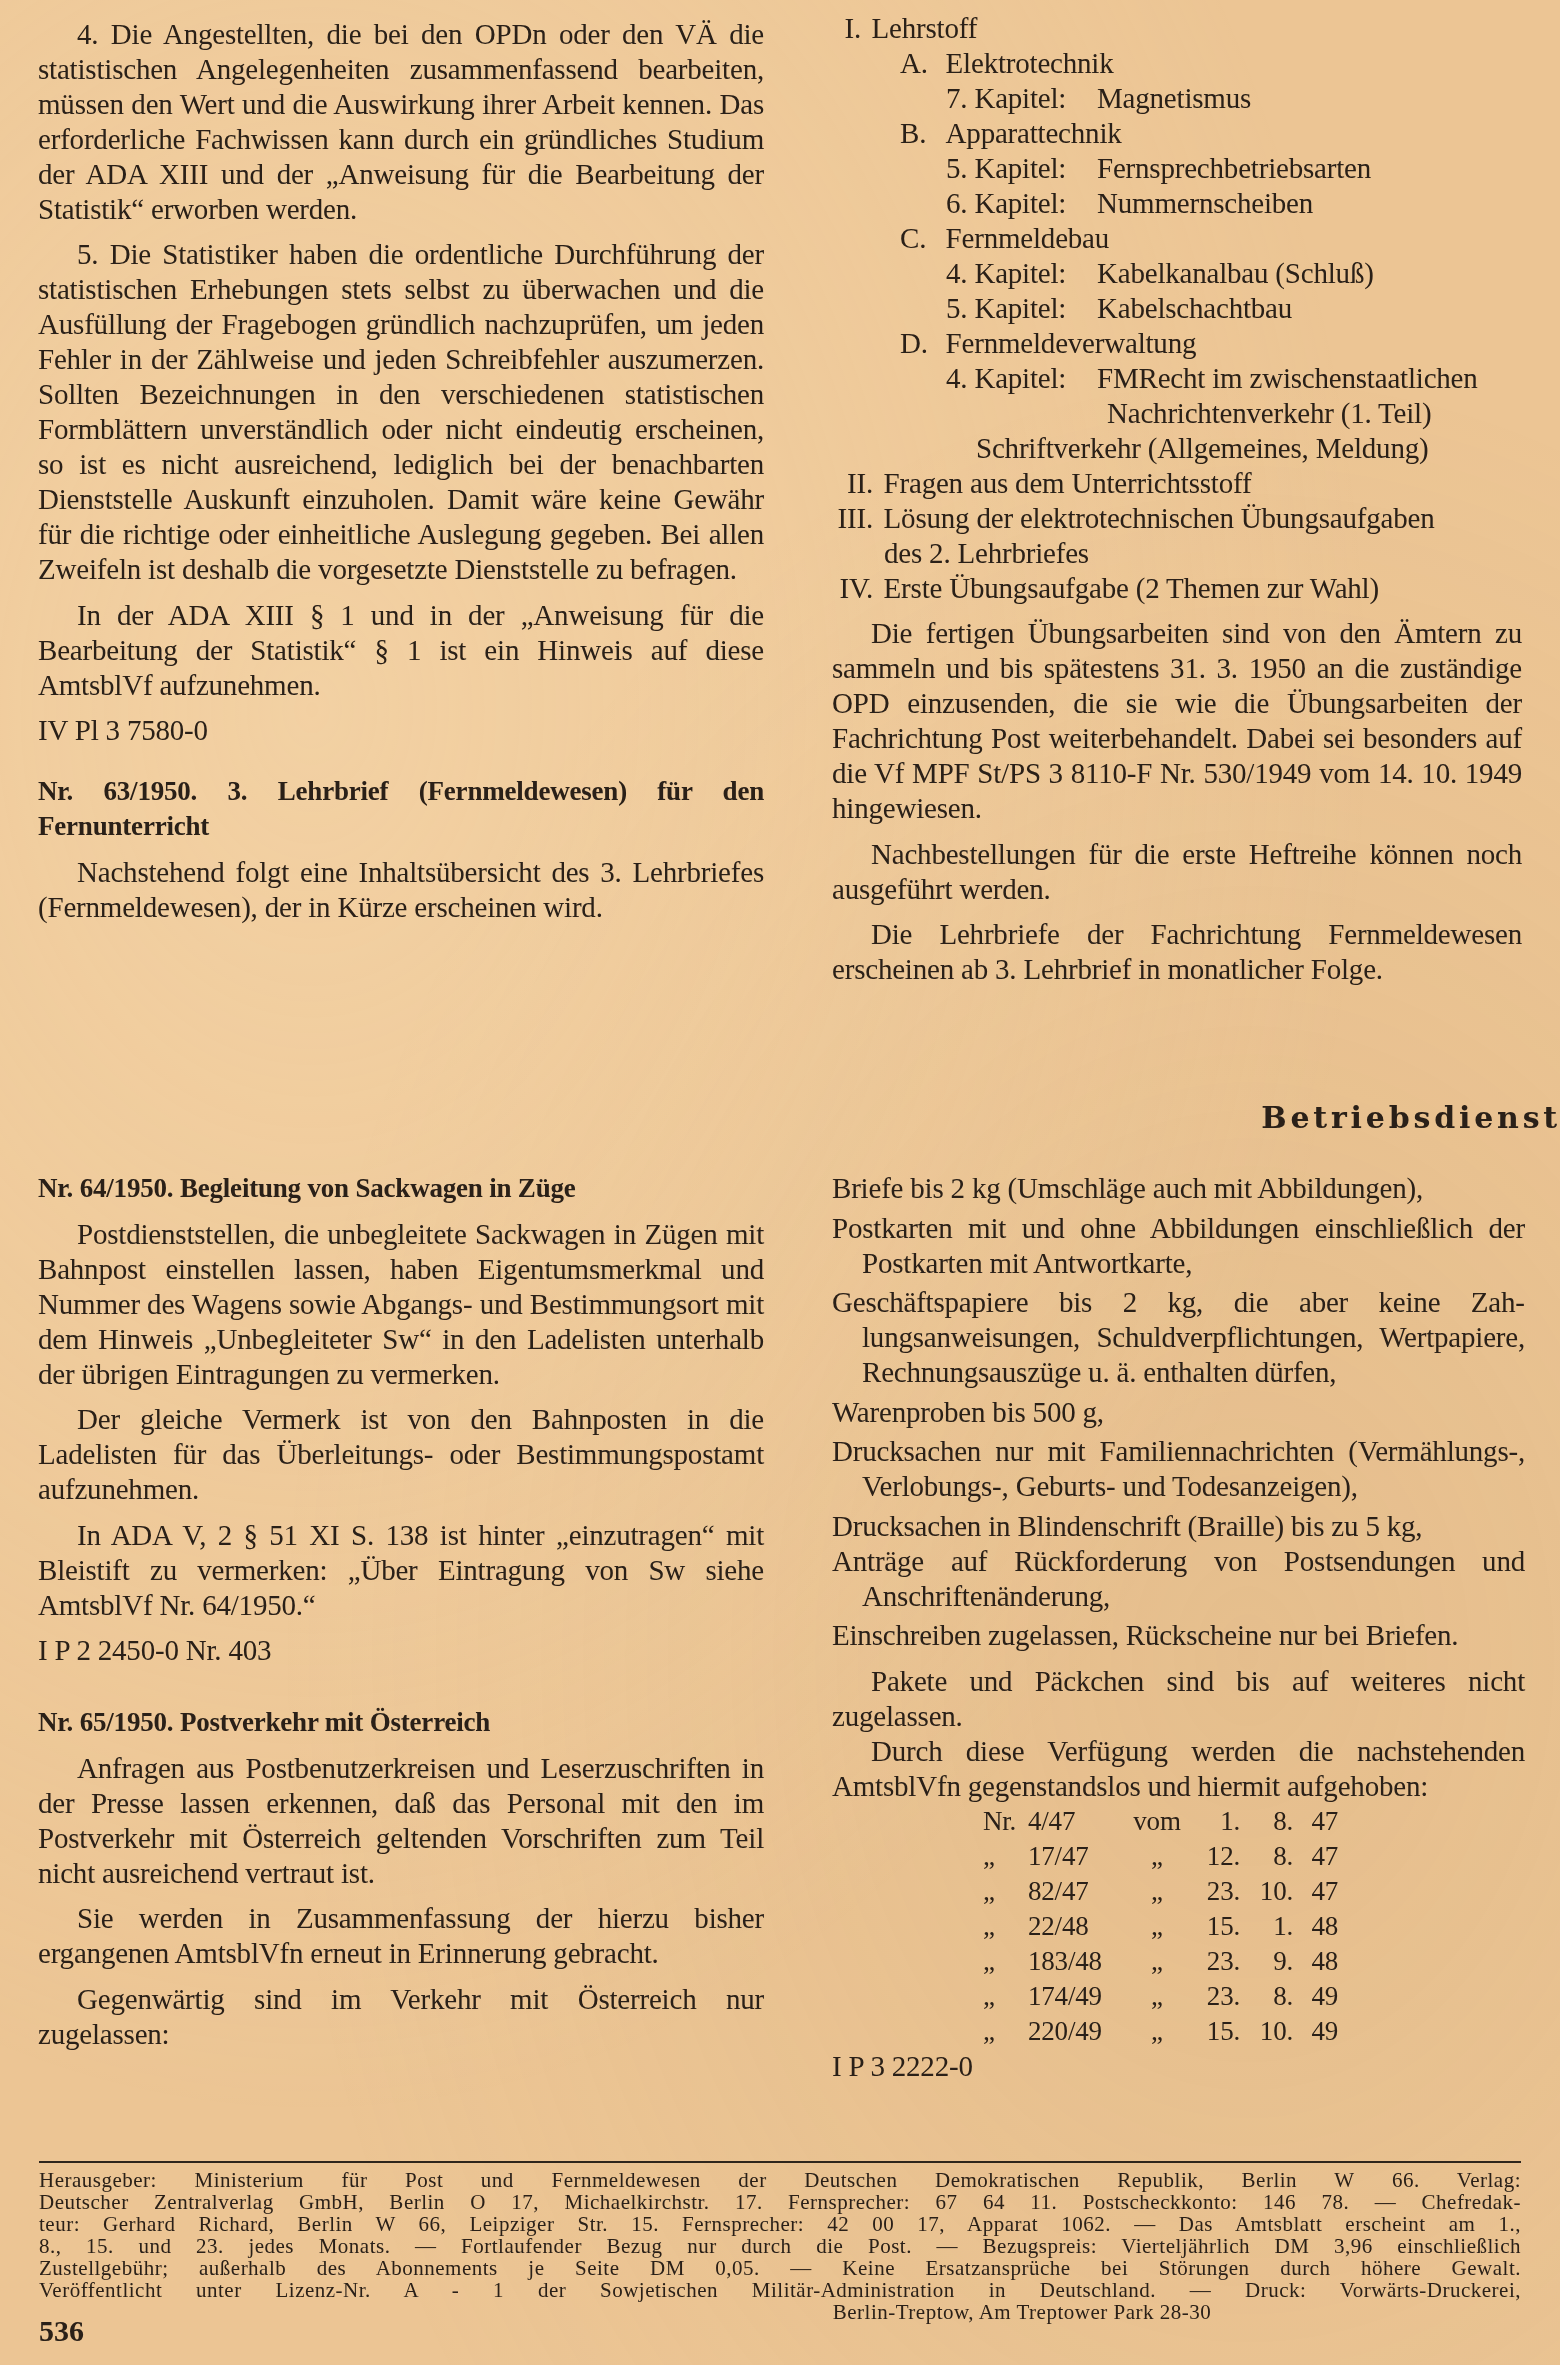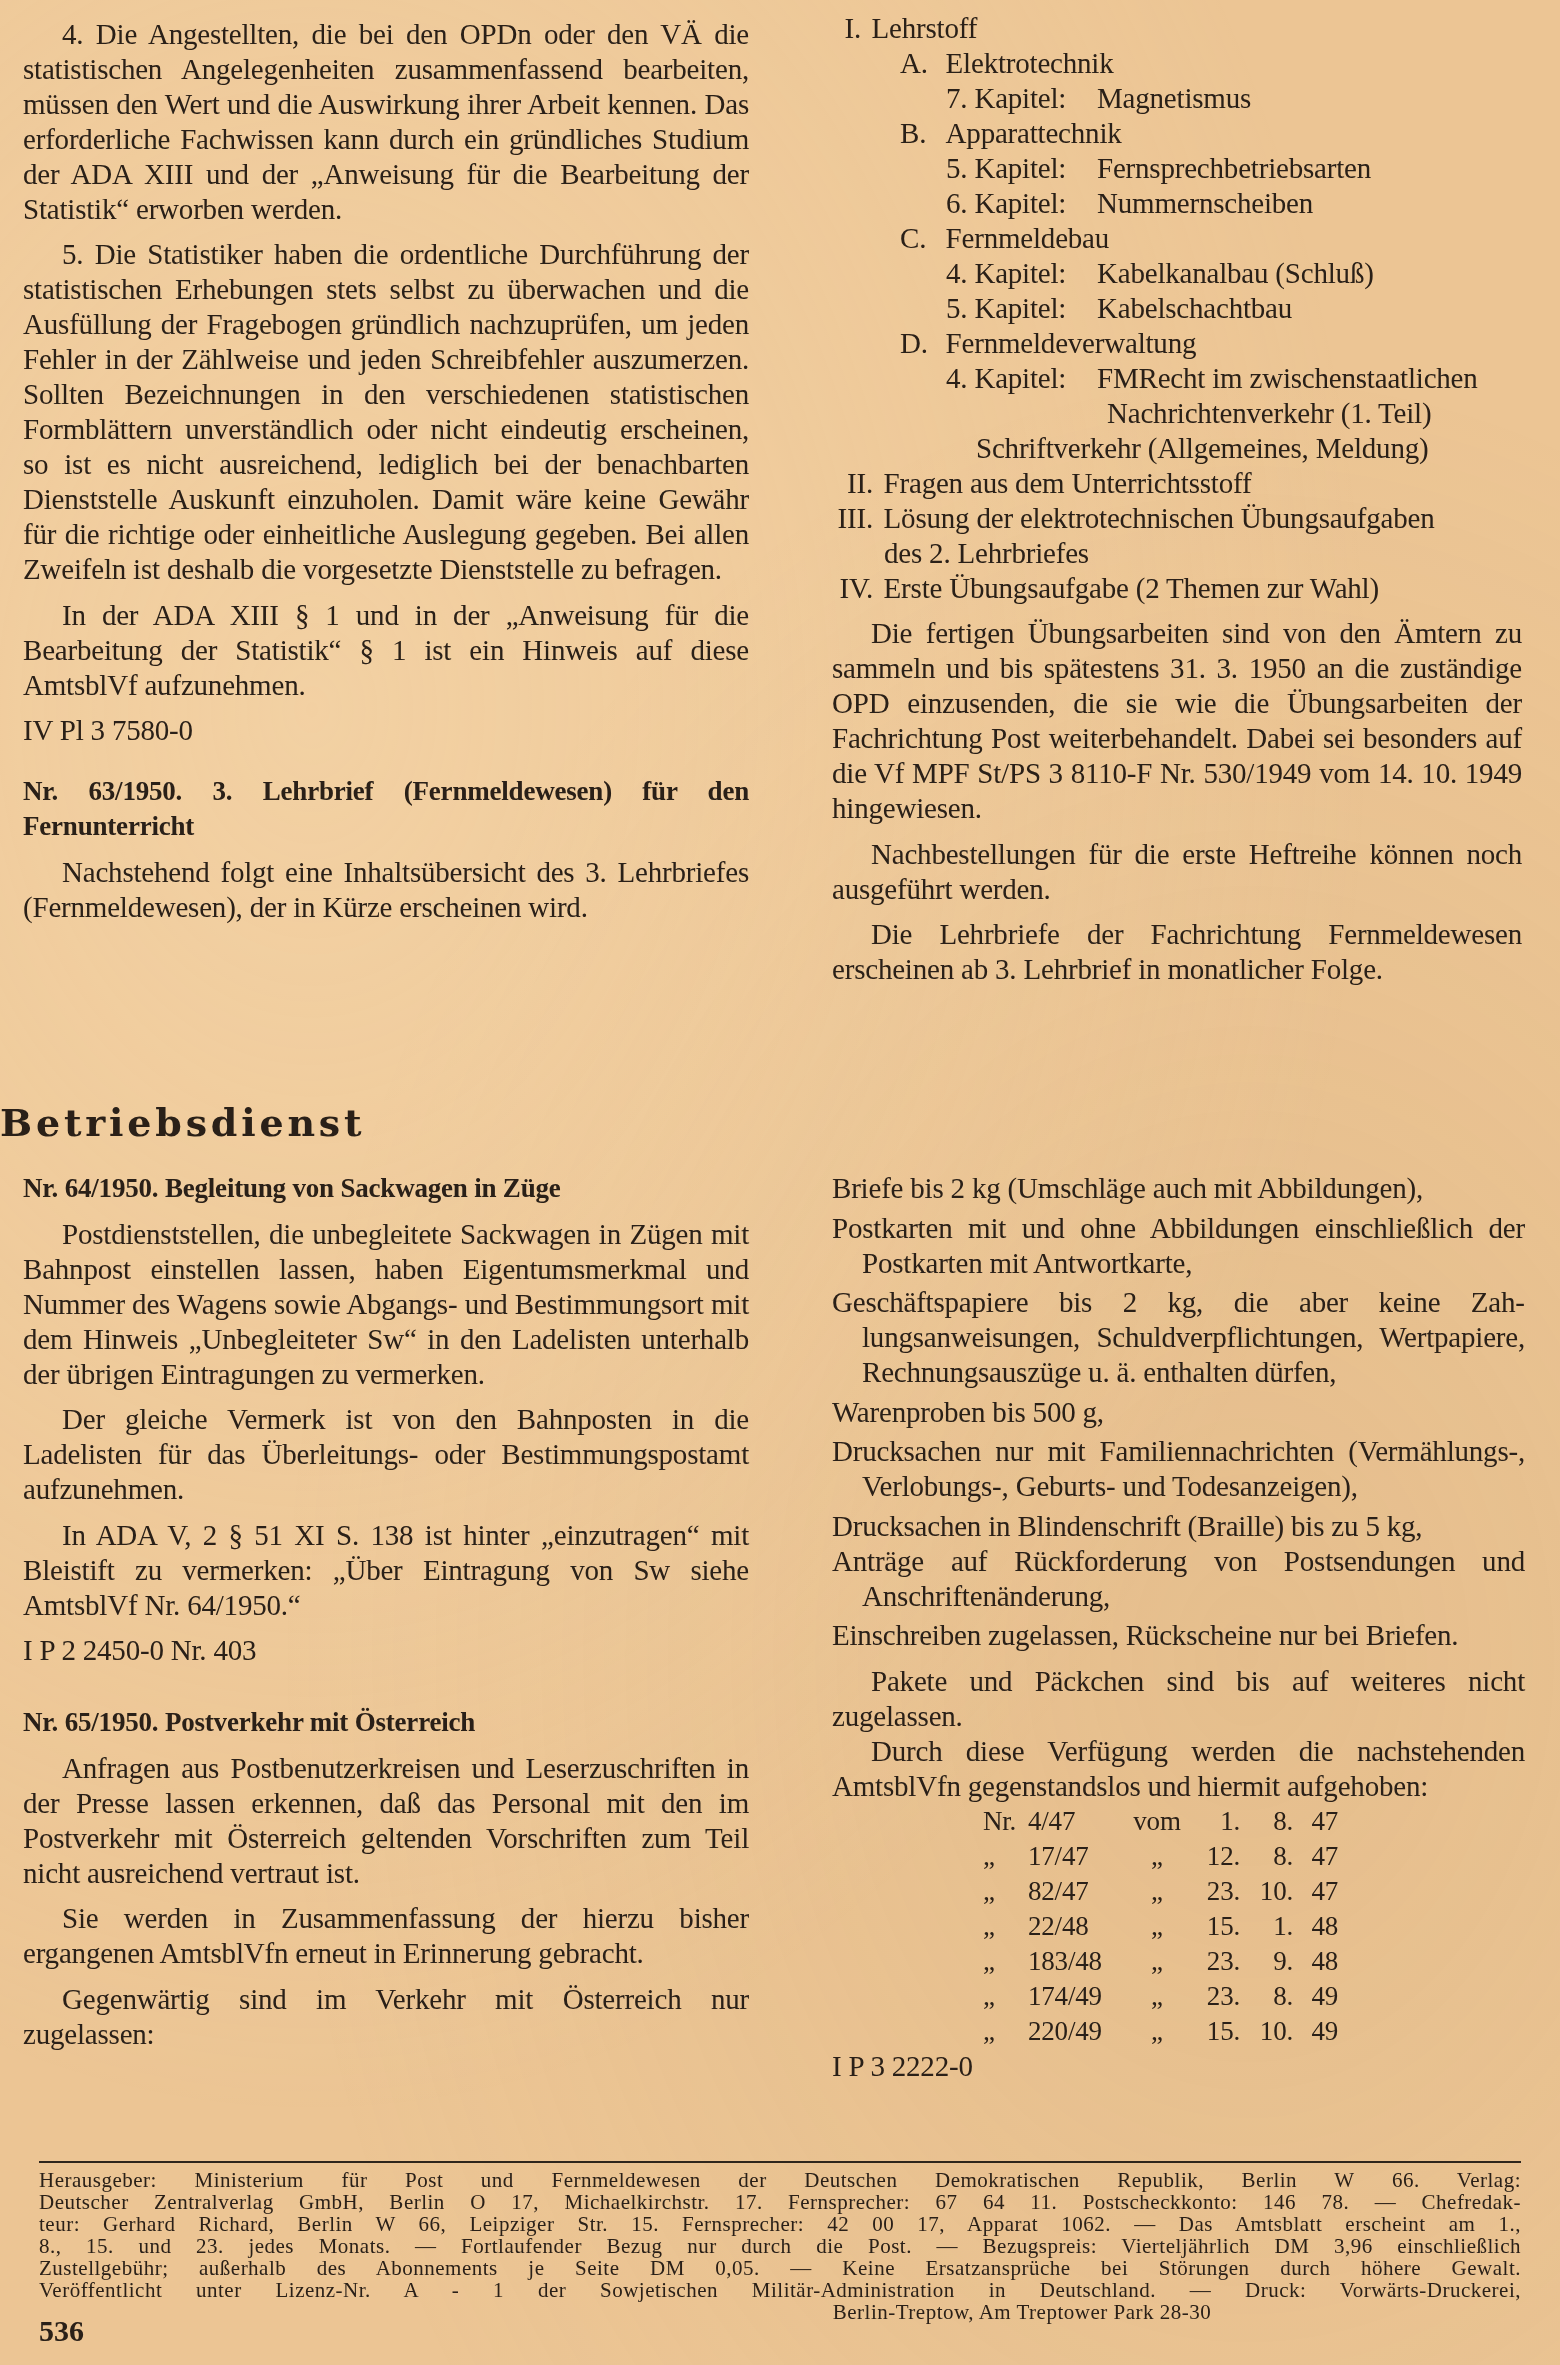--- a/index.html
+++ b/index.html
@@ -7,42 +7,42 @@
       width: 1561px; height: 2366px; overflow: hidden;
       background: #ecc594;
       background-image:
         radial-gradient(ellipse at 20% 30%, rgba(255,230,190,0.35), transparent 60%),
         radial-gradient(ellipse at 80% 70%, rgba(200,160,110,0.18), transparent 55%);
       color: #2a2018;
       font-family: "DejaVu Serif", "Liberation Serif", serif;
       position: relative;
     }
     .col { position: absolute; font-size: 26px; line-height: 35px; }
-    .colA { left: 23px; width: 726px; }
+    .colA { left: 38px; width: 726px; }
     .colB { left: 832px; width: 690px; }
     .narrow { font-family: "Liberation Serif", serif; font-size: 29px; letter-spacing: -0.2px; }
     p { margin: 0; text-align: justify; hyphens: manual; }
     p.ind { text-indent: 39px; }
     .gap { height: 10.6px; }
     .gap2 { height: 26px; }
     .head { font-family: "Liberation Serif", serif; font-weight: bold; font-size: 27px; line-height: 35px; margin: 0; }
     .ref { margin: 0; }
     .toc-row { display: flex; }
     .toc-row .num { display: inline-block; text-align: right; flex: none; }
     .lvl0 .num { width: 56px; padding-right: 10.6px; }
     .lvl1 { padding-left: 83px; }
     .lvl1 .num { width: 35px; text-align: left; padding-right: 10.6px; }
     .lvl2 { padding-left: 129px; }
     .lvl2 .num { width: 151px; text-align: left; }
     .cont { padding-left: 290px; }
     .cont2 { padding-left: 159px; }
     .lvl0cont { padding-left: 67px; }
     .section-title {
-      position: absolute; left: 0; width: 1561px; top: 1100px; text-align: left;
-      font-family: "DejaVu Serif", serif; font-weight: bold; font-size: 38px; letter-spacing: 3.8px; margin: 0;
+      position: absolute; left: 0; width: 1561px; top: 1100px; text-align: right;
+      font-family: "DejaVu Serif", serif; font-weight: bold; font-size: 30px; letter-spacing: 3.8px; margin: 0;
     }
     .list-item { padding-left: 30px; text-indent: -30px; text-align: justify; }
     .tbl { margin-left: 151px; font-family: "Liberation Serif", serif; font-size: 27px; }
     .tbl .r { display: flex; line-height: 35px; }
     .tbl .c1 { width: 45px; }
     .tbl .c2 { width: 91px; text-align: left; }
     .tbl .c3 { width: 76px; text-align: center; }
     .tbl .c4 { width: 45px; text-align: right; }
     .tbl .c5 { width: 53px; text-align: right; }
     .tbl .c6 { width: 45px; text-align: right; }

